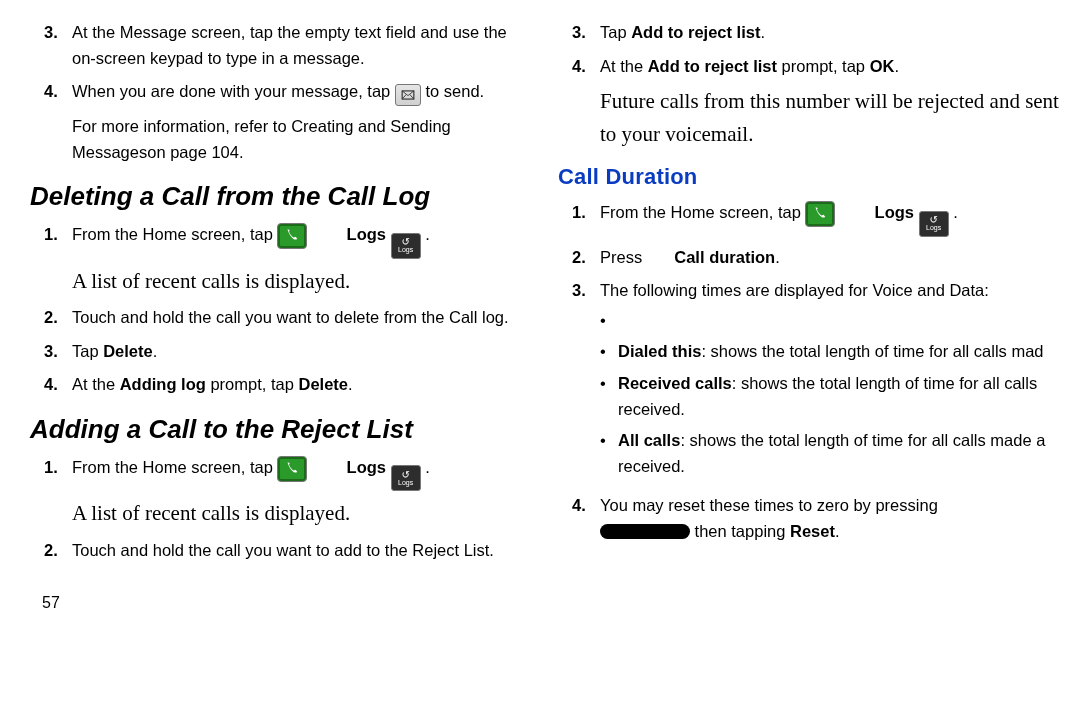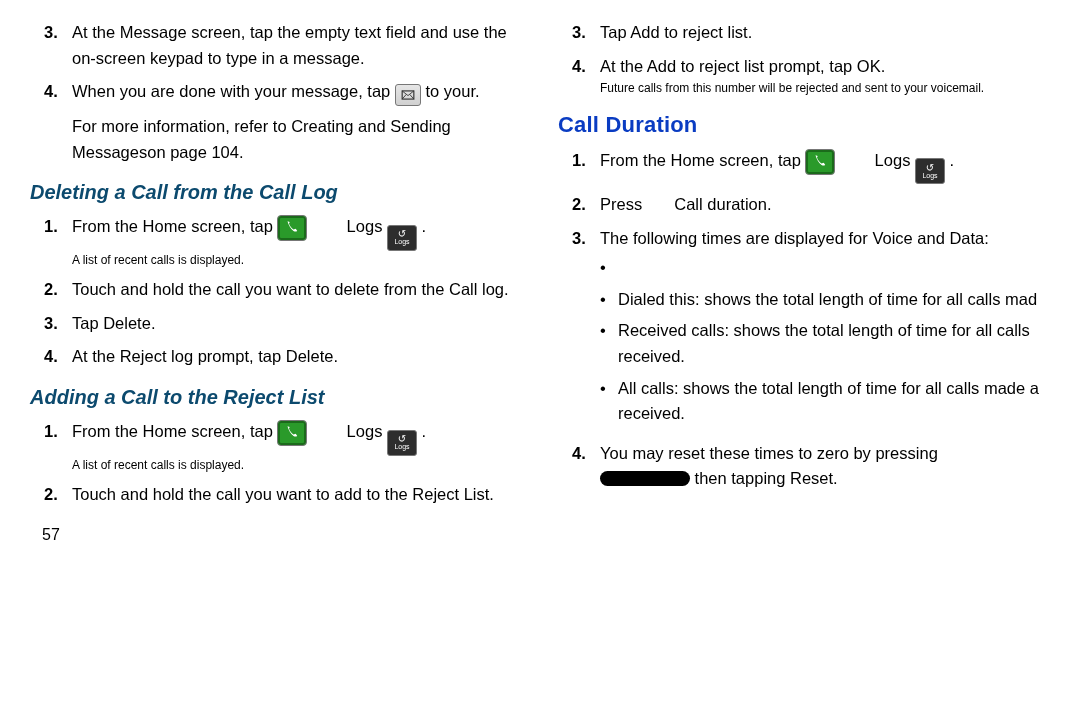--- a/index.html
+++ b/index.html
@@ -28,38 +28,38 @@
   .ol-outer > li {
     display: flex;
     margin-bottom: 8px;
     line-height: 1.55;
     font-size: 16.5px;
     font-family: Arial, sans-serif;
   }
   .num { font-weight: bold; min-width: 30px; padding-left: 2px; font-family: Arial, sans-serif; }
   .body { flex: 1; }
   .body-para { margin-top: 6px; line-height: 1.55; font-size: 16.5px; font-family: Arial, sans-serif; padding-left: 30px; }
-  .body-para-nopad { line-height: 1.55; font-size: 12px; font-family: Liberation Sans, sans-serif; }
+  .body-para-nopad { margin-top: 6px; line-height: 1.55; font-size: 21px; font-family: Liberation Serif, serif; }
   .h2 {
-    color: #0c4a6e;
+    color: #000000;
     font-weight: bold;
     font-style: italic;
-    font-size: 20px;
+    font-size: 26px;
     font-family: Arial, sans-serif;
     margin: 16px 0 10px -12px;
   }
   .h1 {
     color: #0a3cc2;
     font-weight: 800;
     font-size: 22px;
     font-family: Arial, sans-serif;
     margin: 14px 0 10px -12px;
     letter-spacing: 0.2px;
   }
-  strong { font-weight: normal; }
+  strong { font-weight: bold; }
   .icon-box {
     display: inline-flex;
     align-items: center;
     justify-content: center;
     border: 1px solid #777;
     border-radius: 3px;
     background: linear-gradient(#e6e6e6,#d0d0d0);
     vertical-align: -5px;
     overflow: hidden;
   }
@@ -67,21 +67,21 @@
   .phone-icon { width: 30px; height: 26px; background:#2a9a2a; border-radius:4px; box-shadow:inset 0 0 0 2px #1b6b1b; font-size:16px; color:#fff; }
   .phone-icon svg { width:18px; height:18px; }
   .logs-icon { width: 30px; height: 26px; background:#2d2d2d; border-radius:3px; color:#fff; font-size:7px; flex-direction:column; line-height:1; gap:1px; }
   .logs-icon .dot { font-size:10px; line-height:7px; }
   .redact {
     display:inline-block; width:90px; height:15px; background:#000; border-radius:8px; vertical-align:-2px;
   }
   .bullets { list-style:none; padding:0; margin:4px 0 0 0; }
   .bullets > li { display:flex; line-height:1.55; margin-bottom:6px; font-size:16.5px; }
   .bullets .b { min-width:18px; }
-  .pagenum { margin-top:18px; font-size:16px; padding-left:0px; }
+  .pagenum { margin-top:30px; font-size:16px; padding-left:0px; }
   .arrow-then { font-family: Arial, sans-serif; }
 </style>
 </head>
 <body>
 
 <div class="page">
 
   <div class="col col1">
     <ul class="ol-outer">
       <li>
@@ -91,21 +91,21 @@
       <li>
         <span class="num">4.</span>
         <span class="body">
           <span>When you are done with your message, tap </span>
           <span class="icon-box send-icon">
             <svg viewBox="0 0 24 24" width="16" height="14">
                 <rect x="2" y="5" width="20" height="14" fill="none" stroke="#333" stroke-width="2"></rect>
                 <path d="M2 5 L12 13 L22 5 M2 19 L9 11 M22 19 L15 11" fill="none" stroke="#333" stroke-width="1.5"></path>
               </svg>
           </span>
-          <span> to your.</span>
+          <span> to send.</span>
         </span>
       </li>
     </ul>
     <div class="body-para">
       <span>For more information, refer to </span><span> Creating and Sending Messages</span><span>on page 104.</span>
     </div>
 
     <div class="h2">Deleting a Call from the Call Log</div>
     <ul class="ol-outer">
       <li>
@@ -131,21 +131,21 @@
         <span class="num">2.</span>
         <span class="body">Touch and hold the call you want to delete from the Call log.</span>
       </li>
       <li>
         <span class="num">3.</span>
         <span class="body"><span>Tap </span><strong>Delete</strong><span>.</span></span>
       </li>
       <li>
         <span class="num">4.</span>
         <span class="body">
-          <span>At the </span><strong>Reject log</strong><span> prompt, tap </span><strong>Delete</strong><span>.</span>
+          <span>At the </span><strong>Adding log</strong><span> prompt, tap </span><strong>Delete</strong><span>.</span>
         </span>
       </li>
     </ul>
 
     <div class="h2">Adding a Call to the Reject List</div>
     <ul class="ol-outer">
       <li>
         <span class="num">1.</span>
         <span class="body">
           <span>From the Home screen, tap </span>

